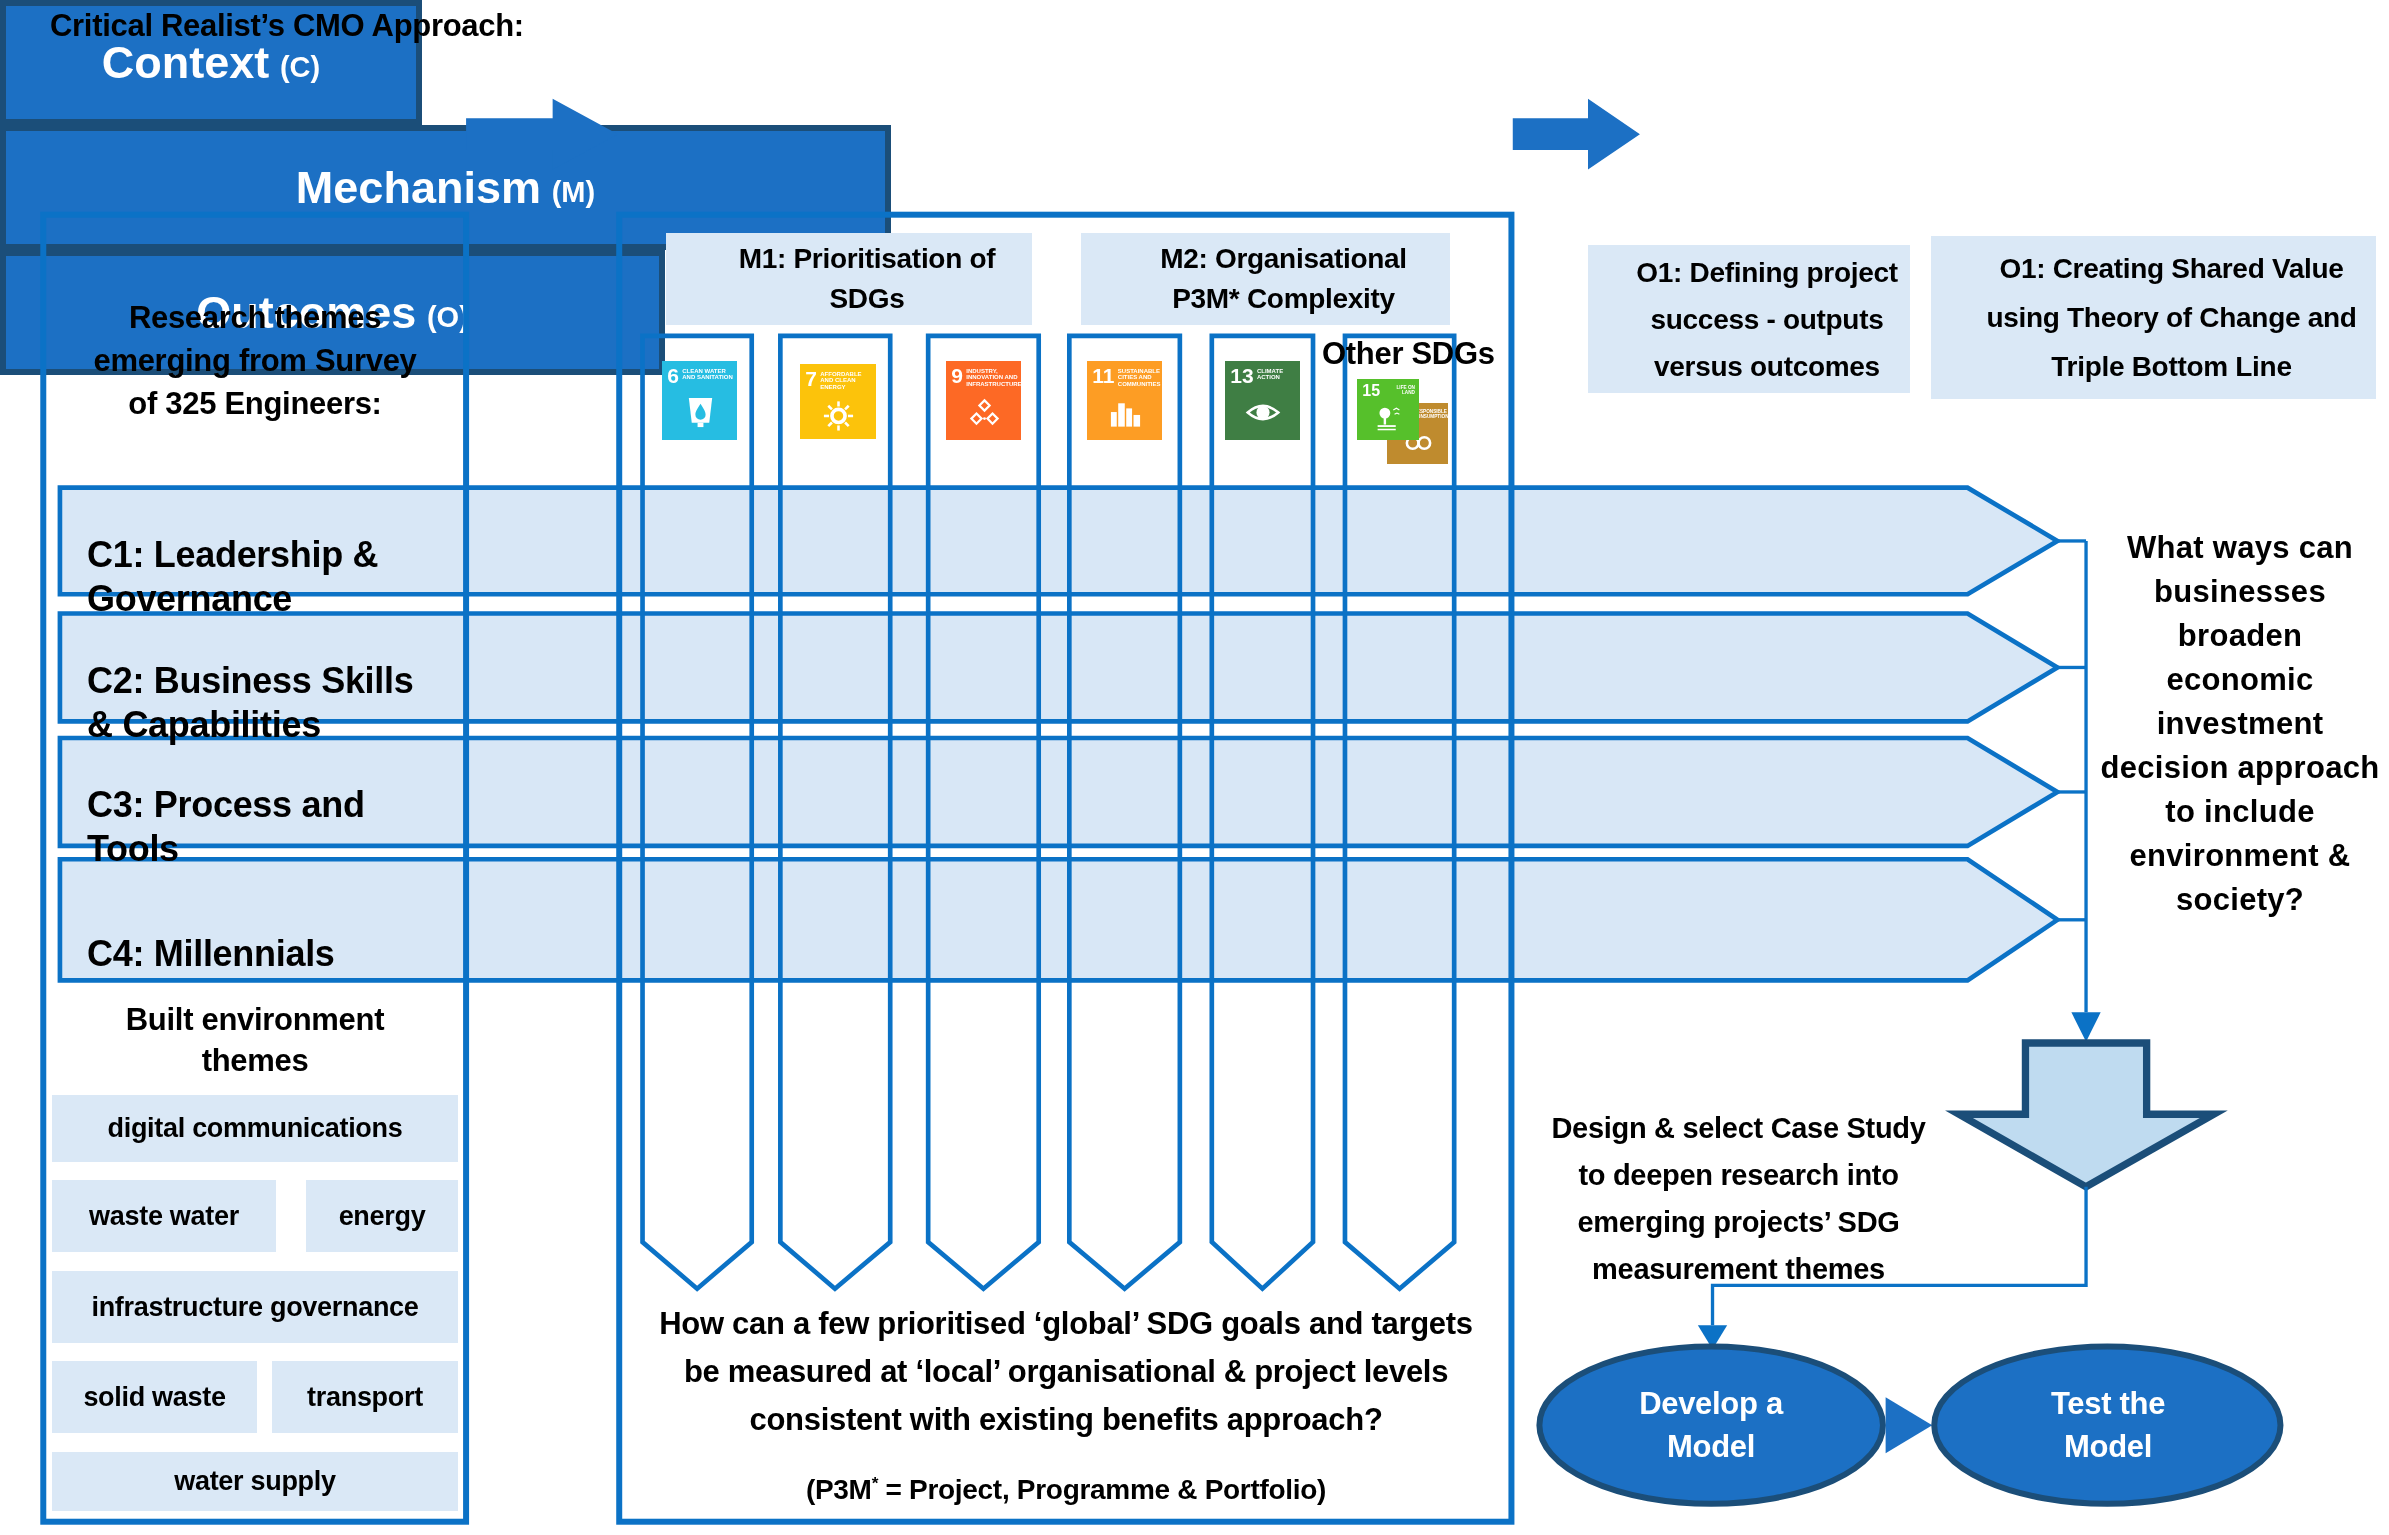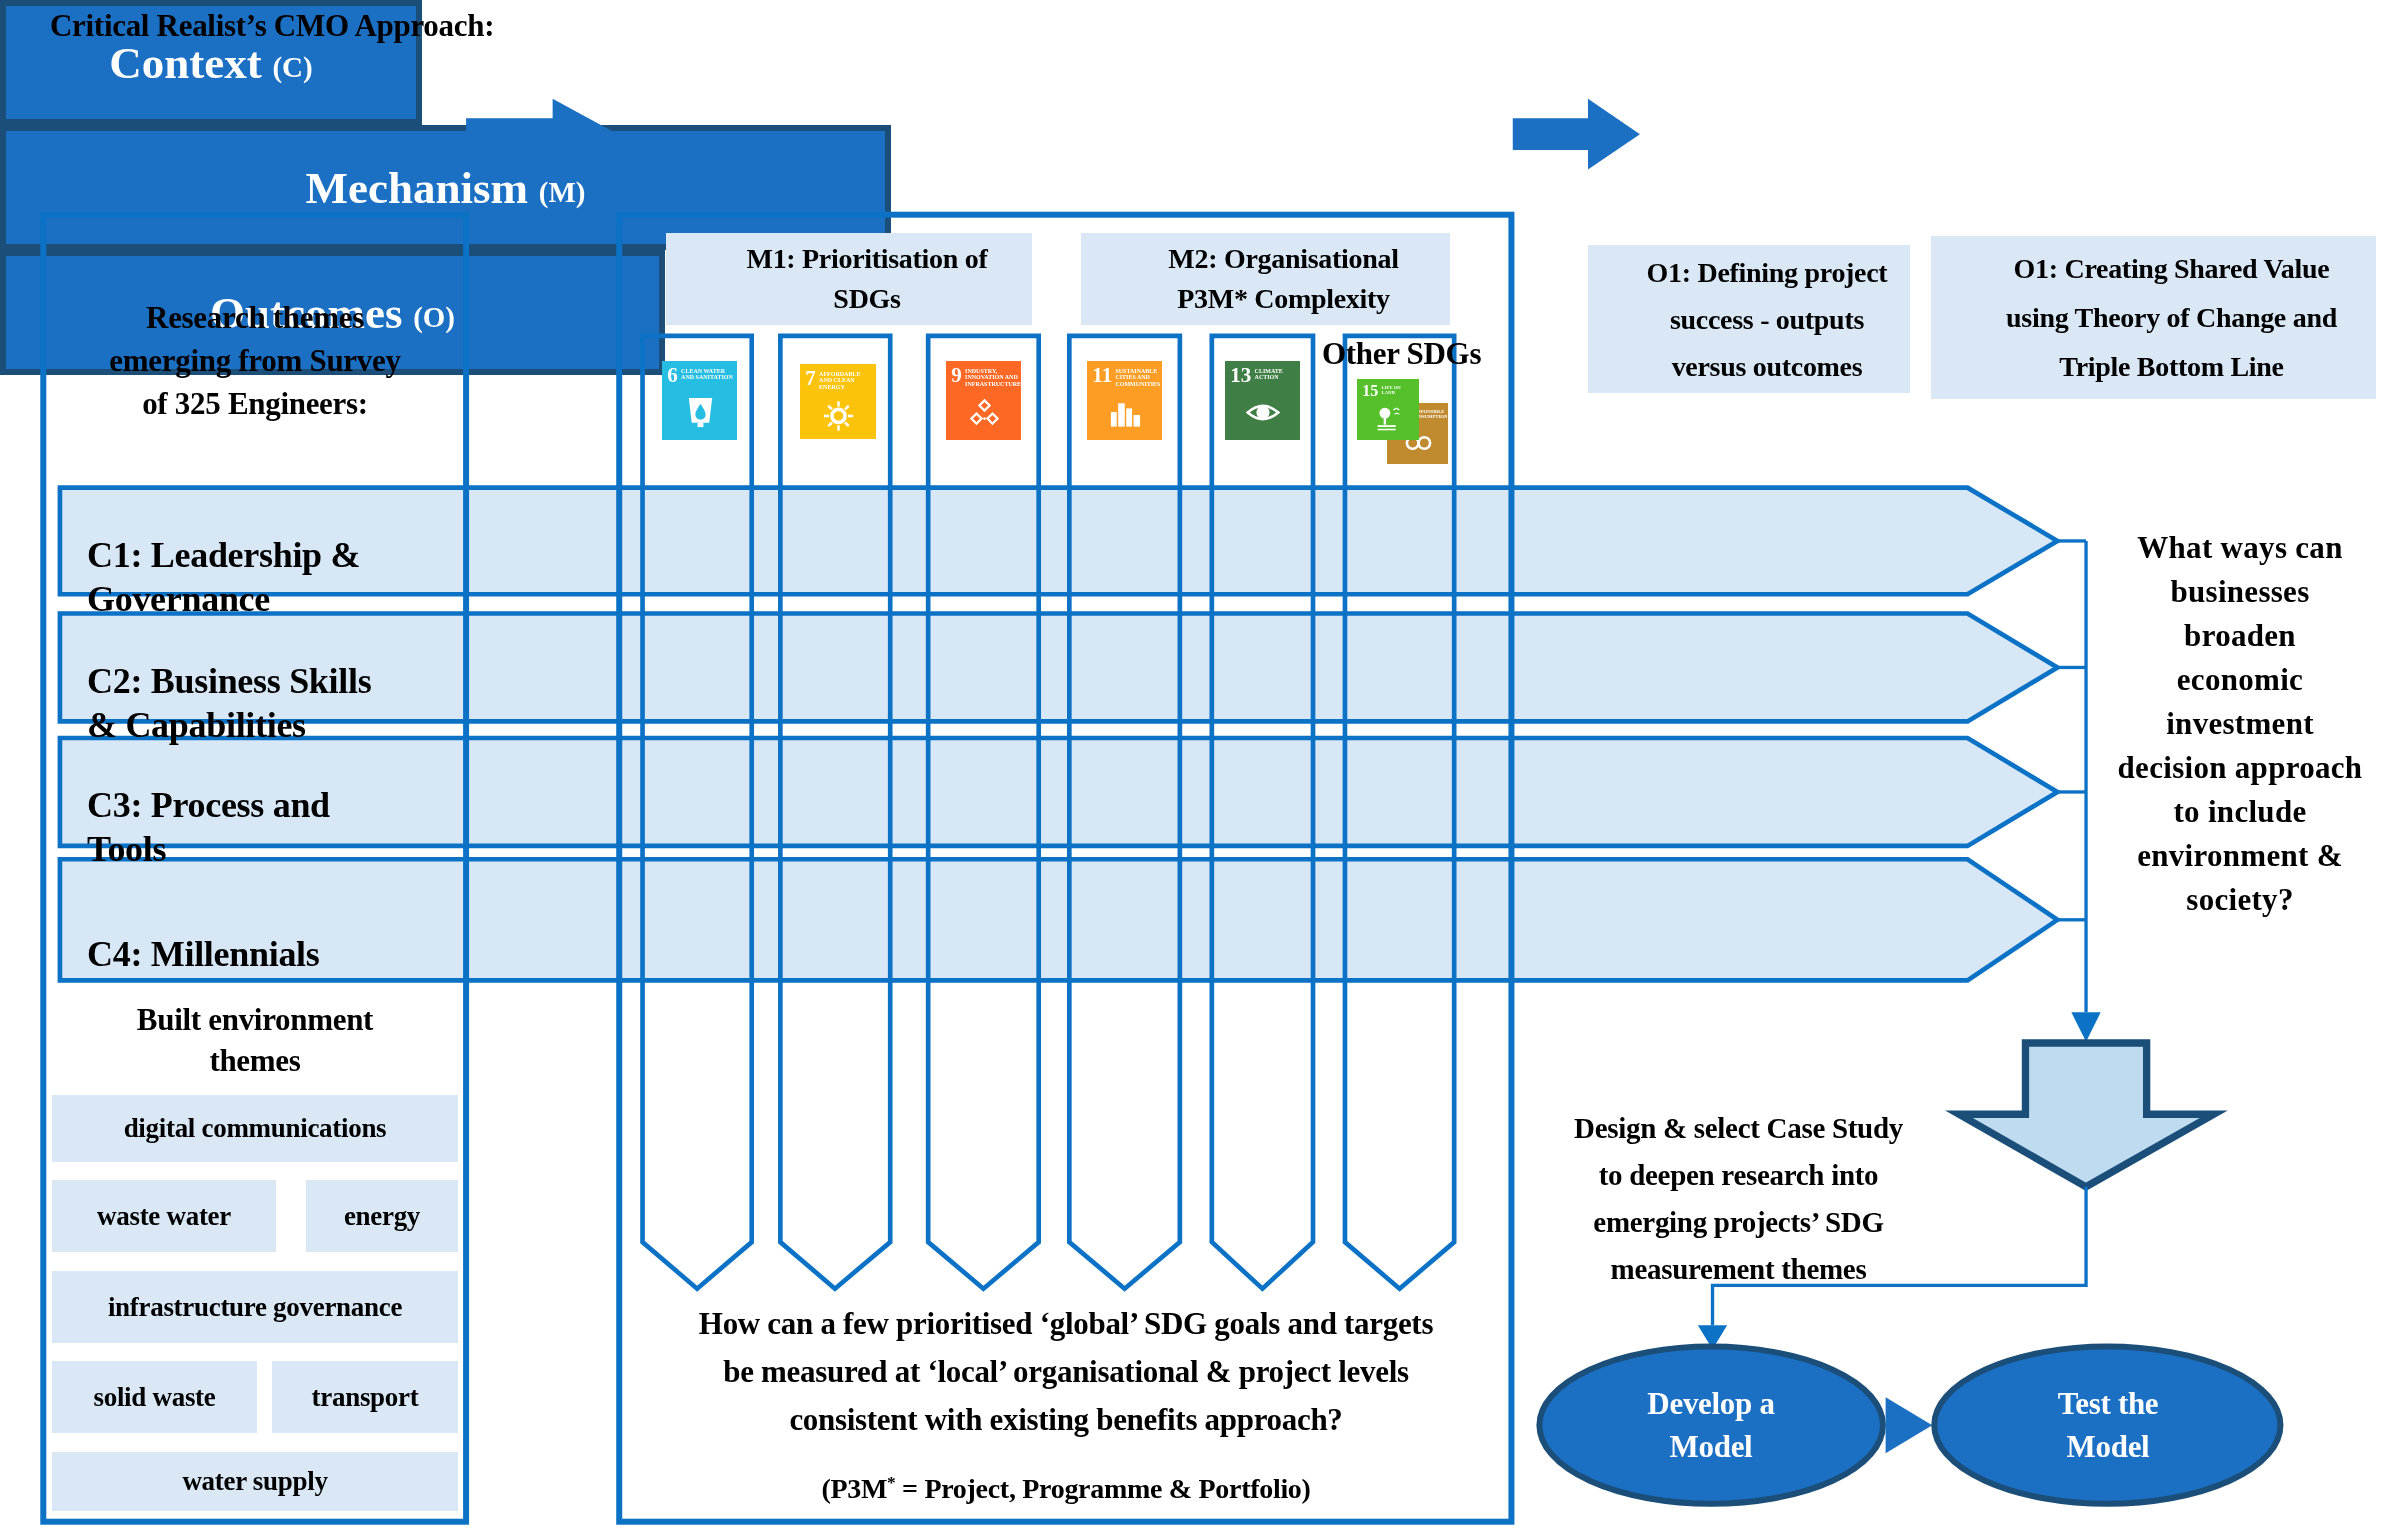--- a/index.html
+++ b/index.html
@@ -5,21 +5,21 @@
   :root{
     --line:#0B72C6;
     --headerFill:#1C70C4;
     --darkBorder:#1B4E79;
     --light:#DAE8F6;
     --bandFill:#D8E7F6;
     --bigArrowFill:#BFDBF0;
   }
   html,body{margin:0;padding:0;background:#fff;}
   .canvas{position:relative;width:2389px;height:1536px;background:#fff;overflow:hidden;
-          font-family:Liberation Serif, serif;color:#000;}
+          font-family:Liberation Sans, sans-serif;color:#000;}
   .layer-svg{position:absolute;left:0;top:0;z-index:2;}
   .txt{position:absolute;z-index:5;font-weight:bold;letter-spacing:-0.3px;}
   .box{position:absolute;z-index:4;}
   .center{text-align:center;}
   .header{background:var(--headerFill);border:6.7px solid var(--darkBorder);
           display:flex;align-items:center;justify-content:center;color:#fff;z-index:4;text-align:right;}
   .header .main{font-size:45px;font-weight:bold;}
   .header .tag{font-size:29px;font-weight:bold;margin-left:10.7px;margin-top:9.3px;}
   .lightbox{background:var(--light);display:flex;flex-direction:column;align-items:center;justify-content:center;}
   .lightbox div{width:100%;text-align:center;margin-left:36px;}
@@ -225,21 +225,21 @@
         <span class="num">12</span>
         <span class="ttl">Responsible Consumption</span>
       </div>
     <div class="glyph">
       <svg width="31" height="20" viewBox="0 0 48 30" stroke="#fff" fill="none" stroke-width="4">
           <circle cx="15" cy="15" r="9"></circle>
           <circle cx="33" cy="15" r="9"></circle>
         </svg>
     </div>
   </div>
-  <div class="sdg small box" style="left: 1357px; top: 379px; width: 62px; height: 61px; z-index: 4; background: rgb(86, 192, 43);">
+  <div class="sdg small box" style="left: 1357px; top: 379px; width: 62px; height: 61px; z-index: 4; background: rgb(86, 192, 43); text-align: right;">
     <div class="hd">
         <span class="num">15</span>
         <span class="ttl">Life on Land</span>
       </div>
     <div class="glyph">
       <svg width="29" height="27" viewBox="0 0 48 44">
           <circle cx="18" cy="13" r="9" fill="#fff"></circle>
           <rect x="16" y="20" width="4" height="12" fill="#fff"></rect>
           <rect x="6" y="33" width="30" height="3" fill="#fff"></rect>
           <rect x="6" y="39" width="30" height="2.5" fill="#fff"></rect>

